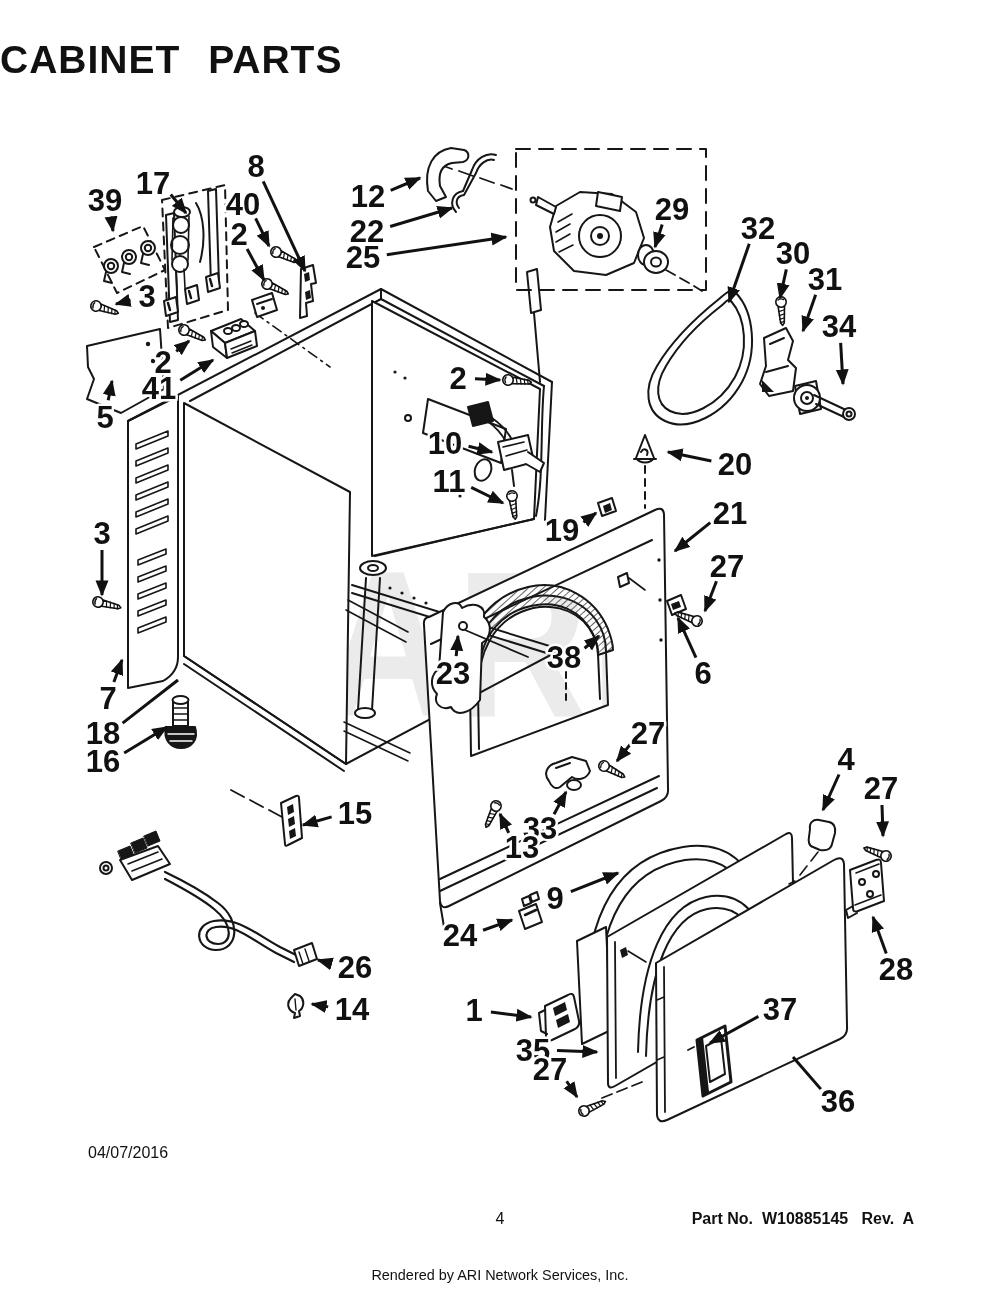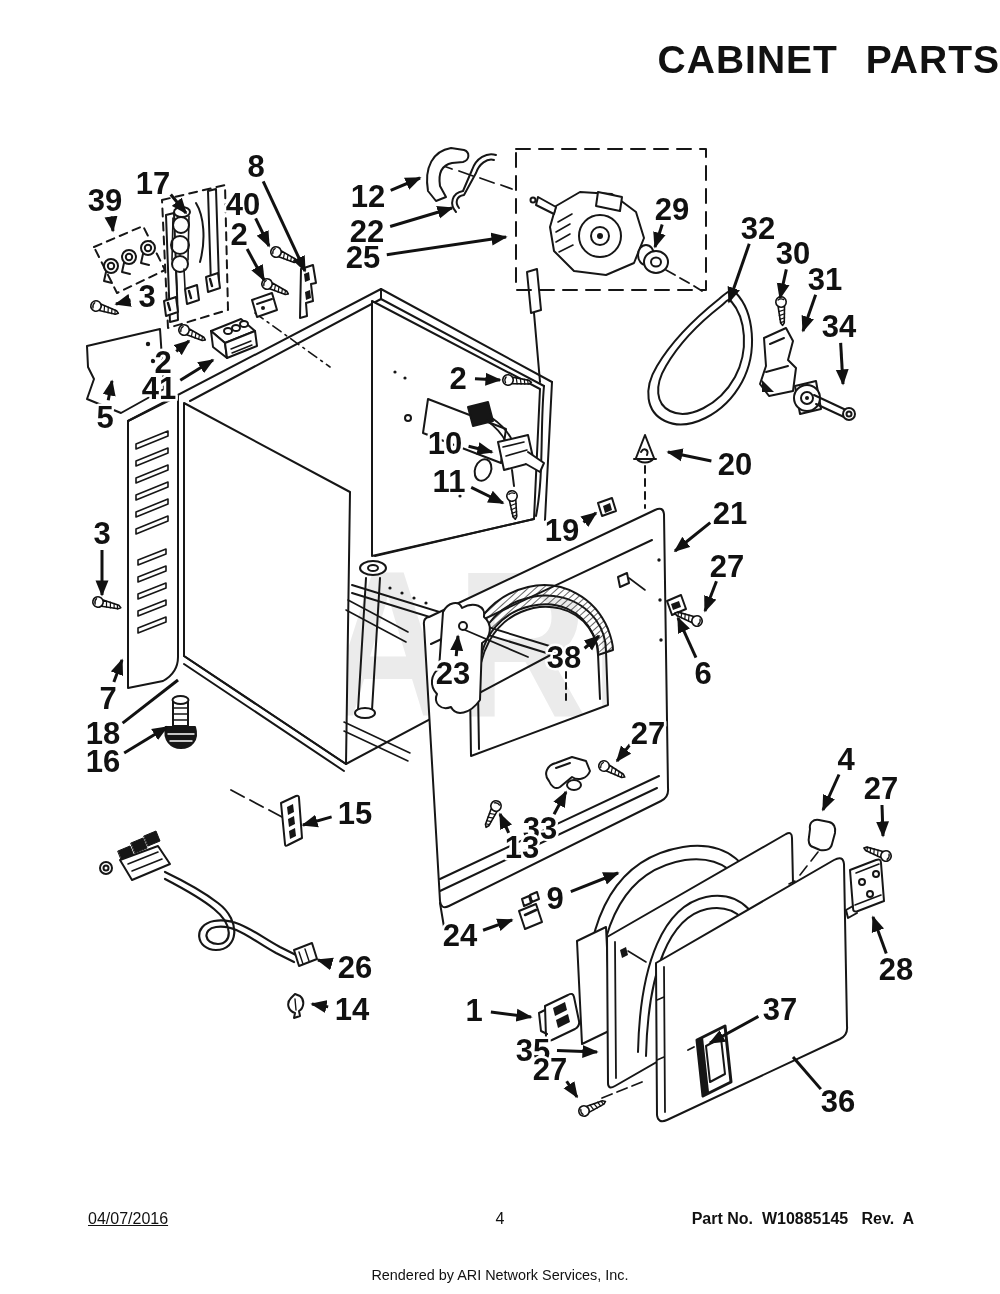--- a/index.html
+++ b/index.html
@@ -9,25 +9,25 @@
   }
   .abs{position:absolute;}
   #watermark{
     left:322px;top:540px;z-index:0;
     font-size:208px;font-weight:bold;line-height:1;letter-spacing:2px;
     color:#ebebeb;transform:scaleX(0.88);transform-origin:left top;
     user-select:none;
   }
   #diagram-svg{left:0;top:0;width:1000px;height:1294px;z-index:1;}
   #page-title{
-    left:0;right:0;top:38px;text-align:right;z-index:2;
+    left:0;right:0;top:38px;text-align:left;z-index:2;
     font-size:39px;font-weight:bold;letter-spacing:1px;word-spacing:16px;
   }
   .footer-text{z-index:2;font-size:16px;white-space:pre;}
-  #footer-date{left:88px;top:1210px;text-decoration:underline;}
+  #footer-date{left:88px;top:1144px;}
   #footer-page{left:0;right:0;text-align:center;top:1210px;}
   #footer-part{right:86px;top:1210px;text-align:right;font-weight:bold;}
   #footer-rendered{
     left:0;right:0;top:1266px;text-align:center;z-index:2;
     font-size:15.5px;transform:scaleX(0.93);
   }
   .callout-num{
     font-family:"Liberation Sans", sans-serif;
     font-size:31px;font-weight:bold;fill:#111;
     text-anchor:middle;dominant-baseline:central;

